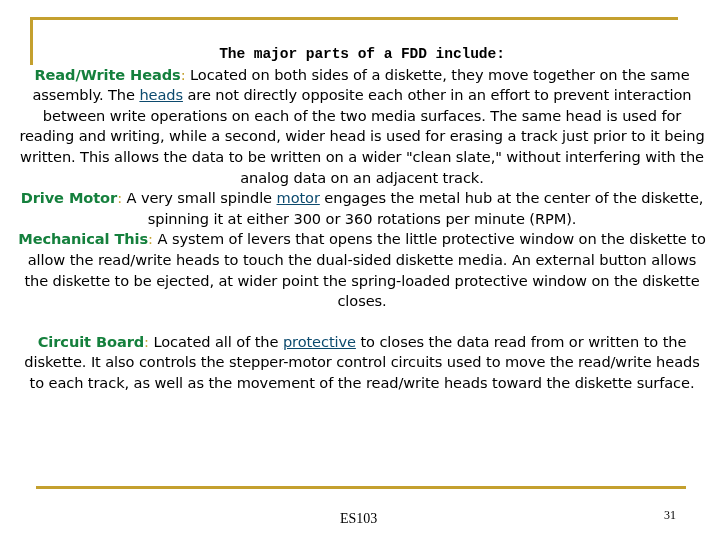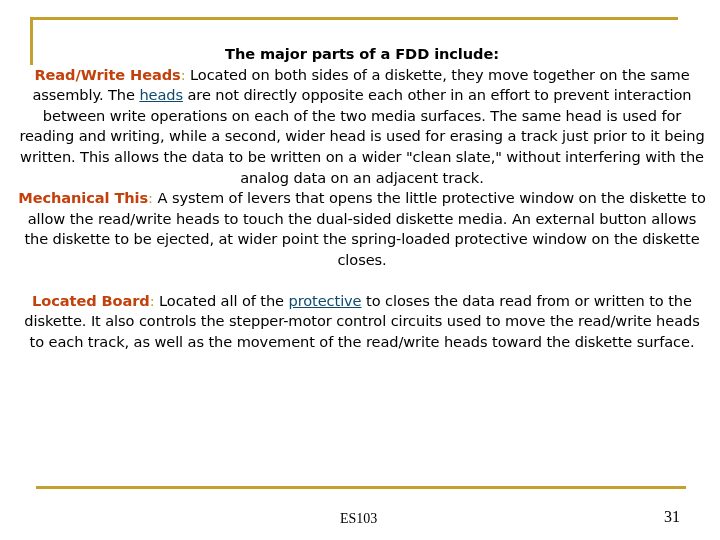--- a/index.html
+++ b/index.html
@@ -6,50 +6,53 @@
   body {
     width: 720px; height: 540px; background: #ffffff; position: relative; overflow: hidden;
     font-family: "DejaVu Sans", sans-serif; color: #000;
   }
   .frame-top { position: absolute; left: 30px; top: 17px; width: 648px; height: 3px; background: #C4A02E; }
   .frame-left { position: absolute; left: 30px; top: 17px; width: 3px; height: 48px; background: #C4A02E; }
   .content {
     position: absolute; left: 18px; top: 44px; width: 688px;
     text-align: center; font-size: 14.6px; line-height: 20.6px; letter-spacing: -0.1px;
   }
-  .title { font-weight: bold; }
-  .term { color: #c2410c; font-weight: bold; }
+  .title { font-weight: bold; font-family: Liberation Mono, monospace; }
+  .term { color: #15803d; font-weight: bold; }
   .colon { color: #C4A02E; }
   .link { color: #0c4a6e; text-decoration: underline; }
   .gap { height: 20px; }
   .rule-bottom { position: absolute; left: 36px; top: 486px; width: 650px; height: 3px; background: #C4A02E; }
   .footer-center { position: absolute; left: 340px; top: 511px; font-family: "Liberation Serif", serif; font-size: 14px; }
-  .footer-right { position: absolute; left: 664px; top: 508px; font-family: "Liberation Serif", serif; font-size: 16px; }
+  .footer-right { position: absolute; left: 664px; top: 508px; font-family: "Liberation Serif", serif; font-size: 12px; }
 </style>
 </head>
 <body>
 
 <div class="frame-top"></div>
 <div class="frame-left"></div>
 
 <div class="content">
   <div class="title">The major parts of a FDD include:</div>
 
   <div>
     <span class="term">Read/Write Heads</span><span class="colon">: </span><span>Located on both sides of a diskette, they move together on the same assembly. The </span><span class="link">heads</span><span> are not directly opposite each other in an effort to prevent interaction between write operations on each of the two media surfaces. The same head is used for reading and writing, while a second, wider head is used for erasing a track just prior to it being written. This allows the data to be written on a wider "clean slate," without interfering with the analog data on an adjacent track.</span>
   </div>
 
+  <div>
+    <span class="term">Drive Motor</span><span class="colon">: </span><span>A very small spindle </span><span class="link">motor</span><span> engages the metal hub at the center of the diskette, spinning it at either 300 or 360 rotations per minute (RPM).</span>
+  </div>
 
 
   <div>
     <span class="term">Mechanical This</span><span class="colon">: </span><span>A system of levers that opens the little protective window on the diskette to allow the read/write heads to touch the dual-sided diskette media. An external button allows the diskette to be ejected, at wider point the spring-loaded protective window on the diskette closes.</span>
   </div>
 
   <div class="gap"></div>
 
   <div>
-    <span class="term">Located Board</span><span class="colon">: </span><span>Located all of the </span><span class="link">protective</span><span> to closes the data read from or written to the diskette. It also controls the stepper-motor control circuits used to move the read/write heads to each track, as well as the movement of the read/write heads toward the diskette surface.</span>
+    <span class="term">Circuit Board</span><span class="colon">: </span><span>Located all of the </span><span class="link">protective</span><span> to closes the data read from or written to the diskette. It also controls the stepper-motor control circuits used to move the read/write heads to each track, as well as the movement of the read/write heads toward the diskette surface.</span>
   </div>
 </div>
 
 <div class="rule-bottom"></div>
 <div class="footer-center">ES103</div>
 <div class="footer-right">31</div>
 
 </body></html>

